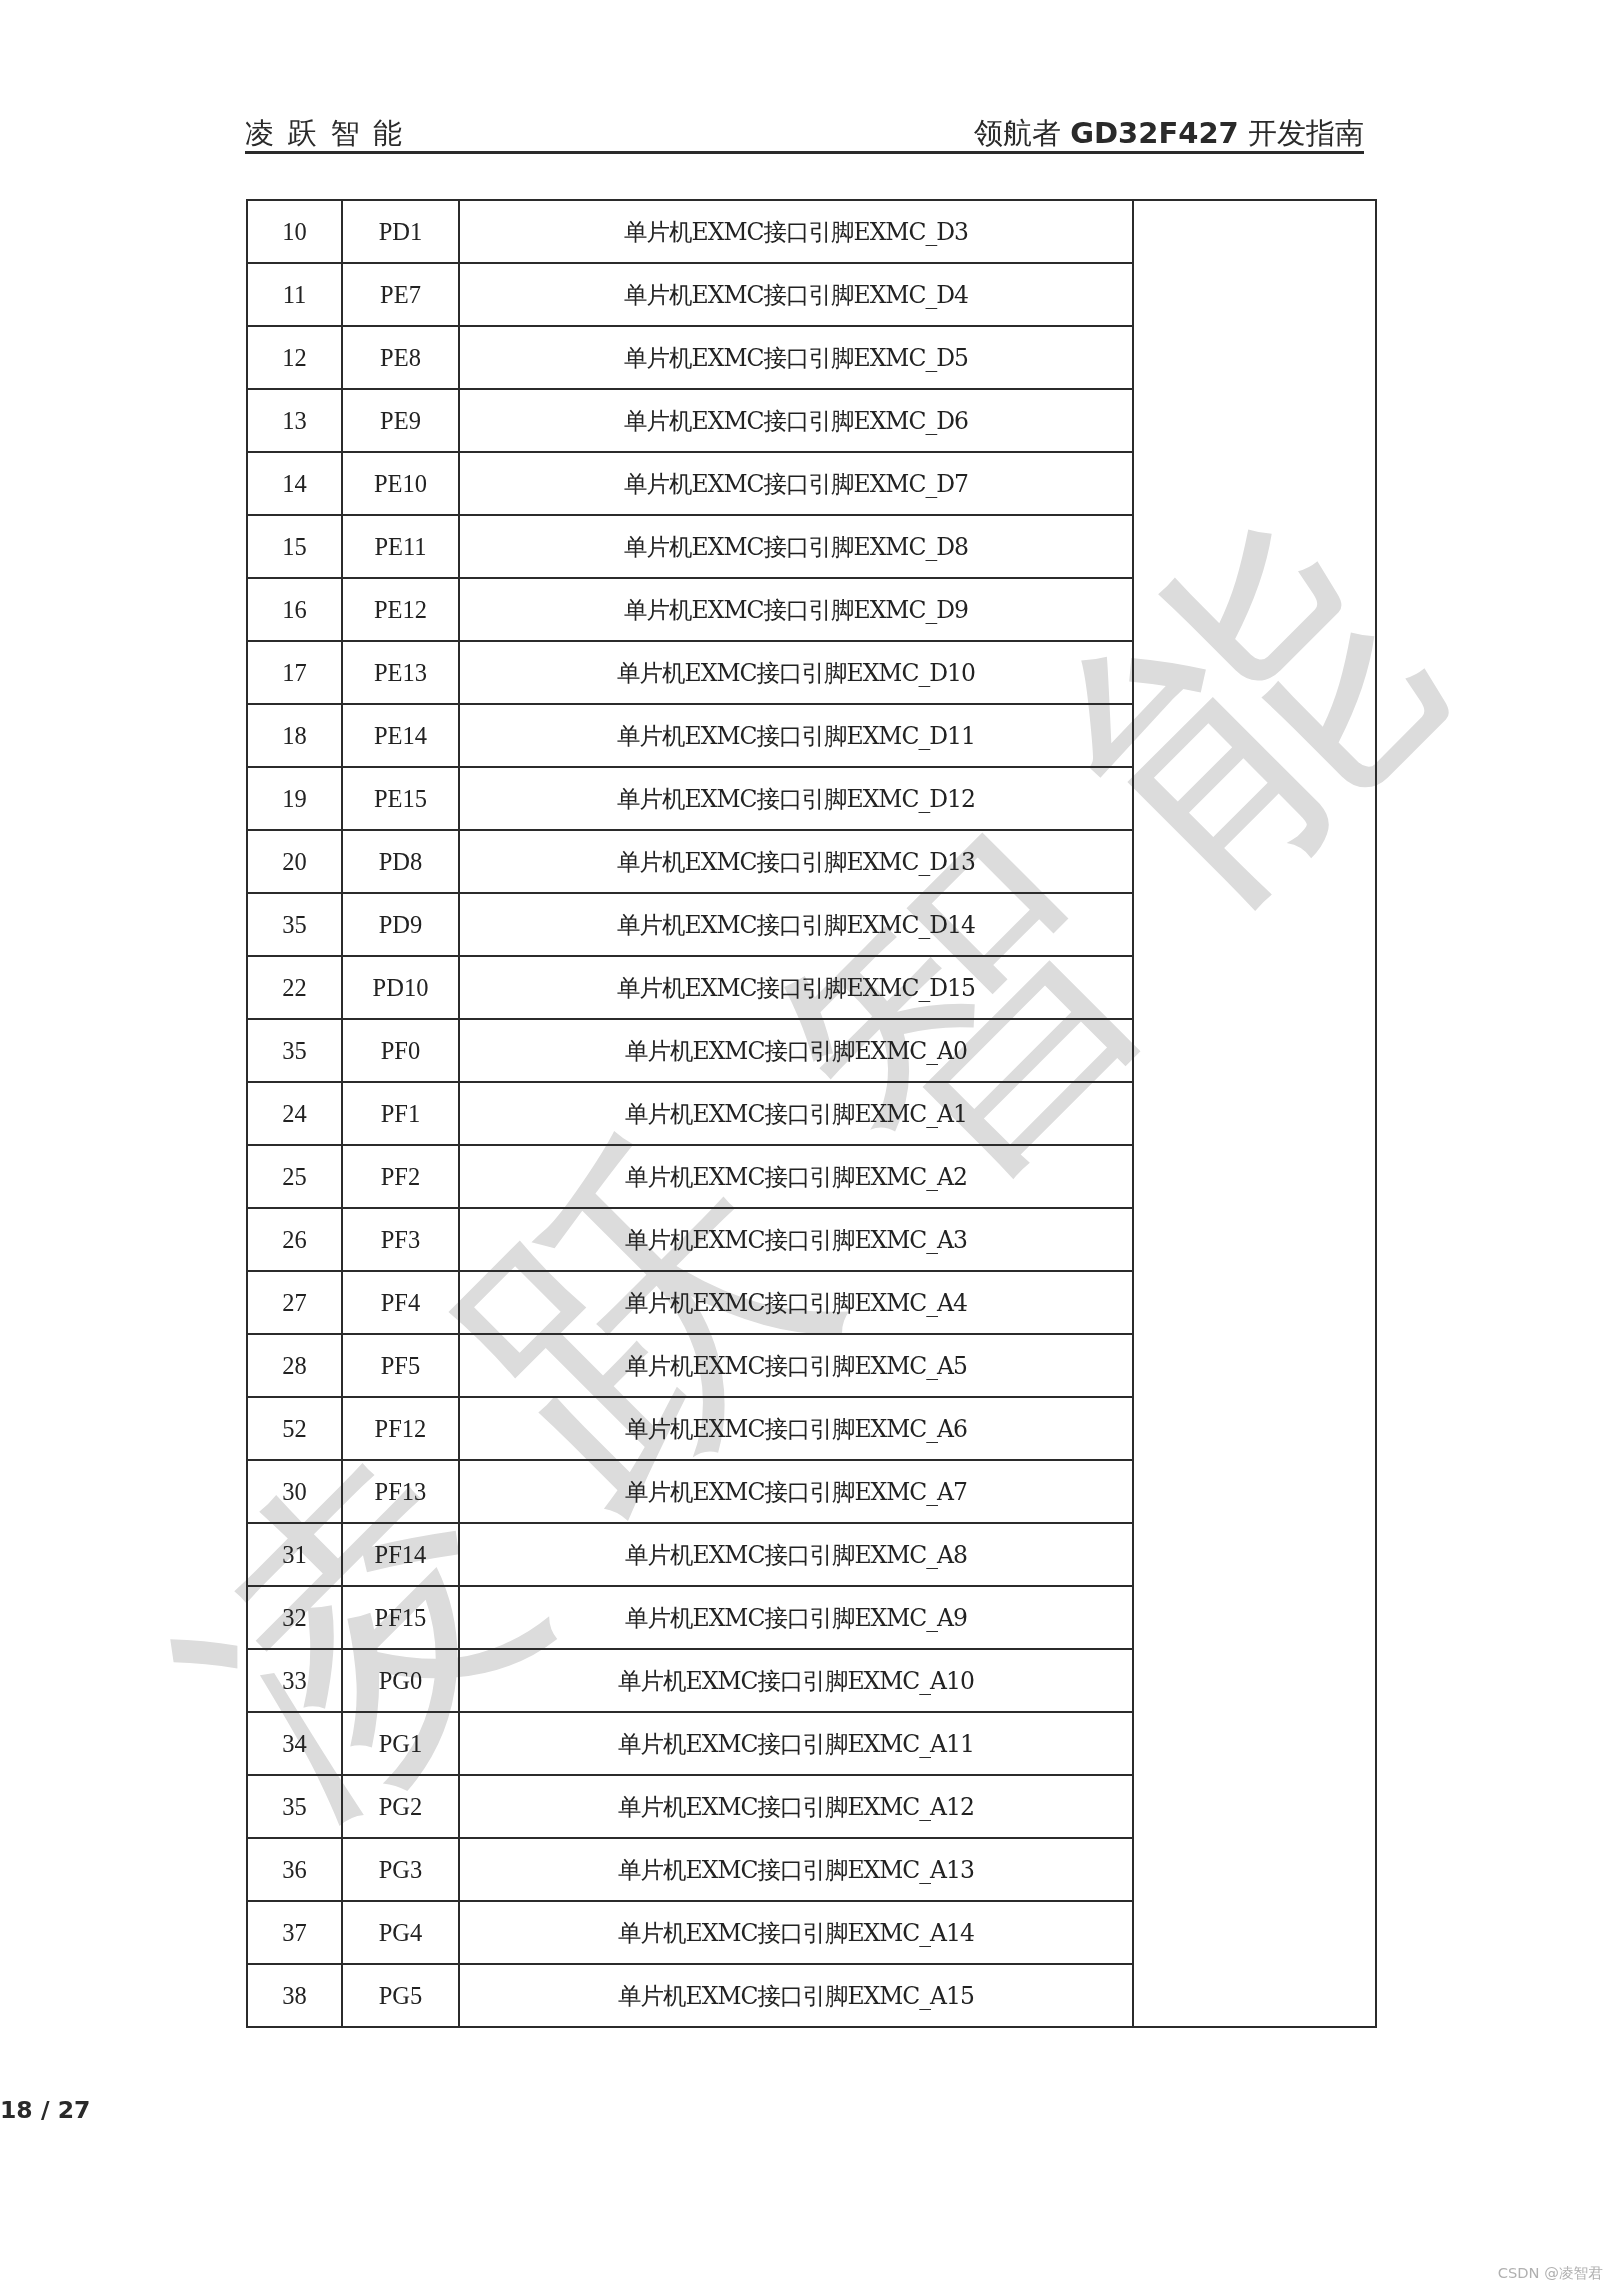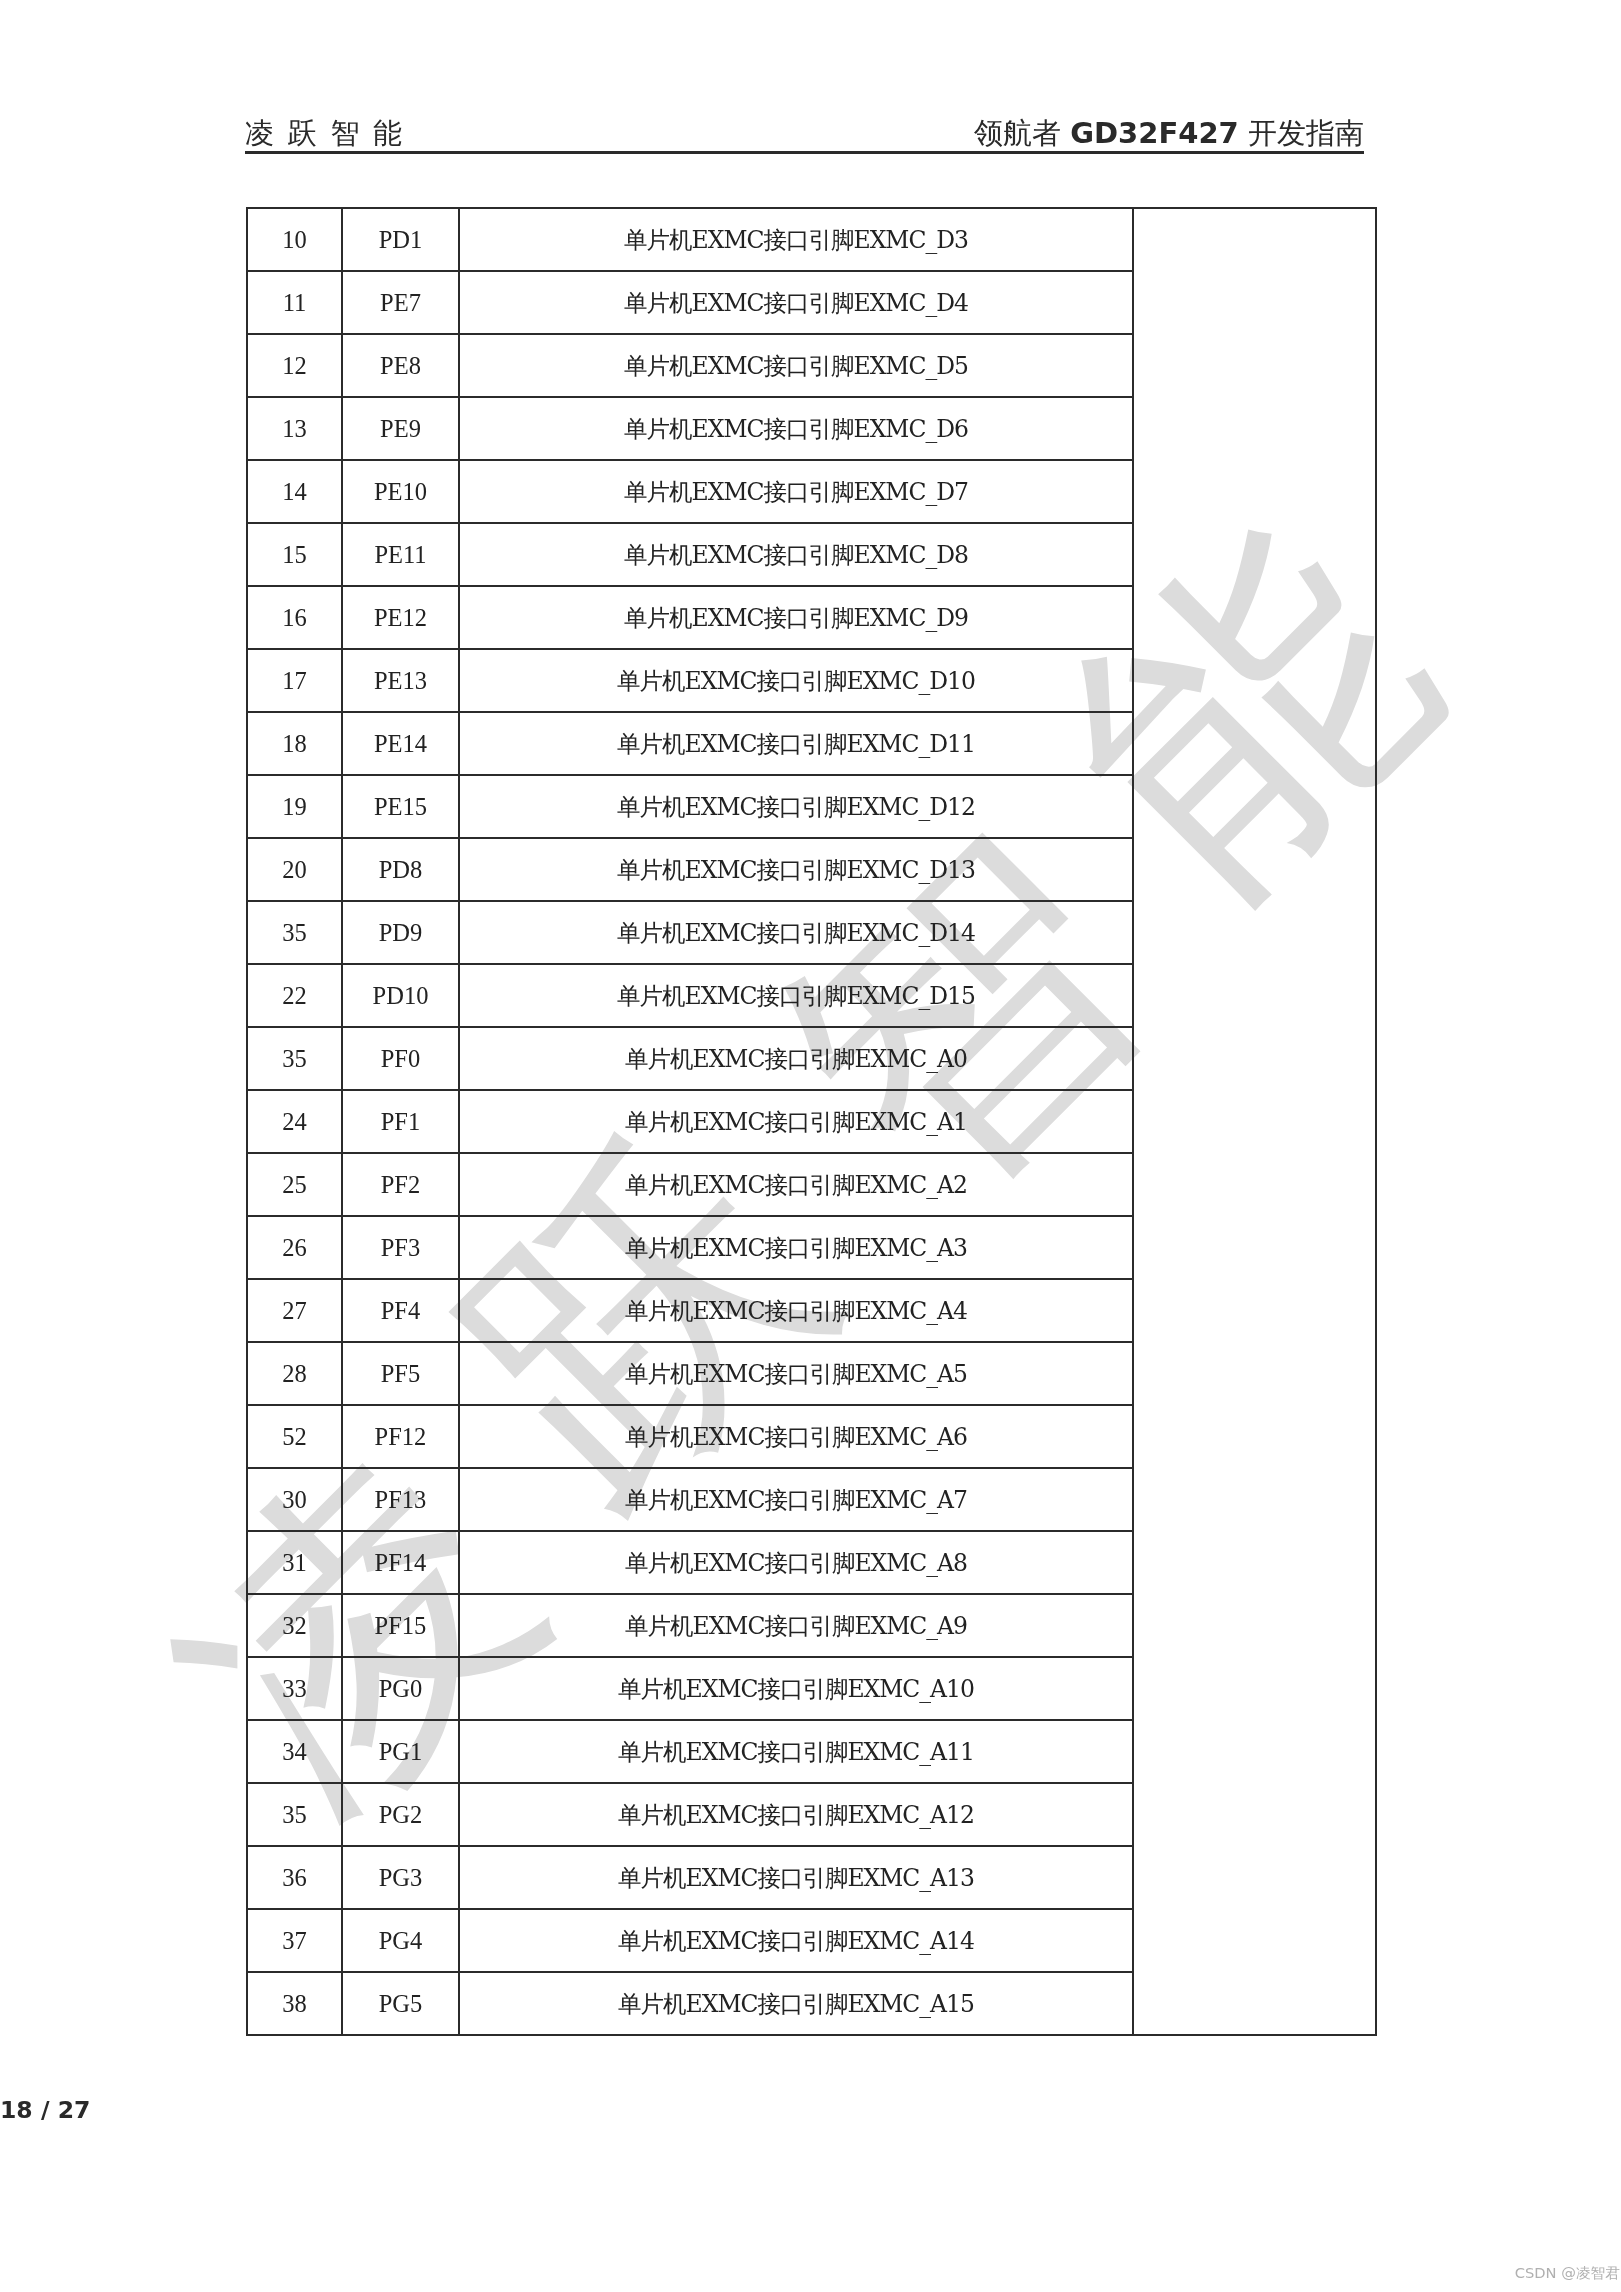--- a/index.html
+++ b/index.html
@@ -3,27 +3,27 @@
 <meta charset="utf-8">
 <style>
   html, body { margin: 0; padding: 0; background: #ffffff; }
   body { width: 1621px; height: 2293px; position: relative; overflow: hidden; font-family: "DejaVu Serif", "Liberation Serif", serif; color: #222; }
   .header { position: absolute; left: 245px; top: 110px; width: 1119px; height: 41px; border-bottom: 3.9px solid #2a2a2a; }
   .header-left { position: absolute; left: 0; bottom: 0px; font-family: "DejaVu Sans", sans-serif; font-size: 29px; letter-spacing: 13.7px; color: #2a2a2a; line-height: 35px; }
   .header-right { position: absolute; right: 0; bottom: 0px; font-family: "DejaVu Sans", sans-serif; font-size: 29px; color: #2a2a2a; line-height: 35px; margin-top: 32px; }
   .header-right b { font-weight: bold; }
   .watermark { position: absolute; left: 0; top: 0; width: 1621px; height: 2293px; pointer-events: none; z-index: 0; }
   .wm-char { position: absolute; font-family: "DejaVu Serif", serif; font-size: 323px; color: #dcdcdc; transform: rotate(-45deg); line-height: 1; }
-  table.pins { position: absolute; left: 246px; top: 207px; width: 1129px; border-collapse: collapse; z-index: 1; table-layout: fixed; }
+  table.pins { position: absolute; left: 246px; top: 199px; width: 1129px; border-collapse: collapse; z-index: 1; table-layout: fixed; }
   table.pins td { border: 2px solid #2b2b2b; height: 61px; padding: 0; text-align: center; vertical-align: middle; font-size: 24.5px; font-family: "Liberation Serif", "DejaVu Serif", serif; color: #222; background: transparent; }
   table.pins td.desc { font-family: "DejaVu Serif", serif; font-size: 23.5px; letter-spacing: -1px; margin-left: 44px; }
   table.pins td.note { border-top: 2px solid #2b2b2b; border-bottom: 2px solid #2b2b2b; }
   col.c1 { width: 95px; } col.c2 { width: 117px; } col.c3 { width: 674px; } col.c4 { width: 243px; }
   .page-num { position: absolute; left: 0; width: 1621px; top: 2096px; font-family: "DejaVu Sans", sans-serif; font-weight: bold; font-size: 23.5px; color: #2a2a2a; }
-  .csdn { position: absolute; right: 1px; bottom: 9.8px; font-family: "DejaVu Sans", sans-serif; font-size: 14.7px; color: #b0b0b0; }
+  .csdn { position: absolute; right: 18px; bottom: 9.8px; font-family: "DejaVu Sans", sans-serif; font-size: 14.7px; color: #b0b0b0; }
 </style>
 </head>
 <body>
 
 <div class="watermark">
   <span class="wm-char" style="left:196px; top:1470px;">凌</span>
   <span class="wm-char" style="left:480px; top:1157px;">跃</span>
   <span class="wm-char" style="left:804px; top:853px;">智</span>
   <span class="wm-char" style="left:1088px; top:549px;">能</span>
 </div>

